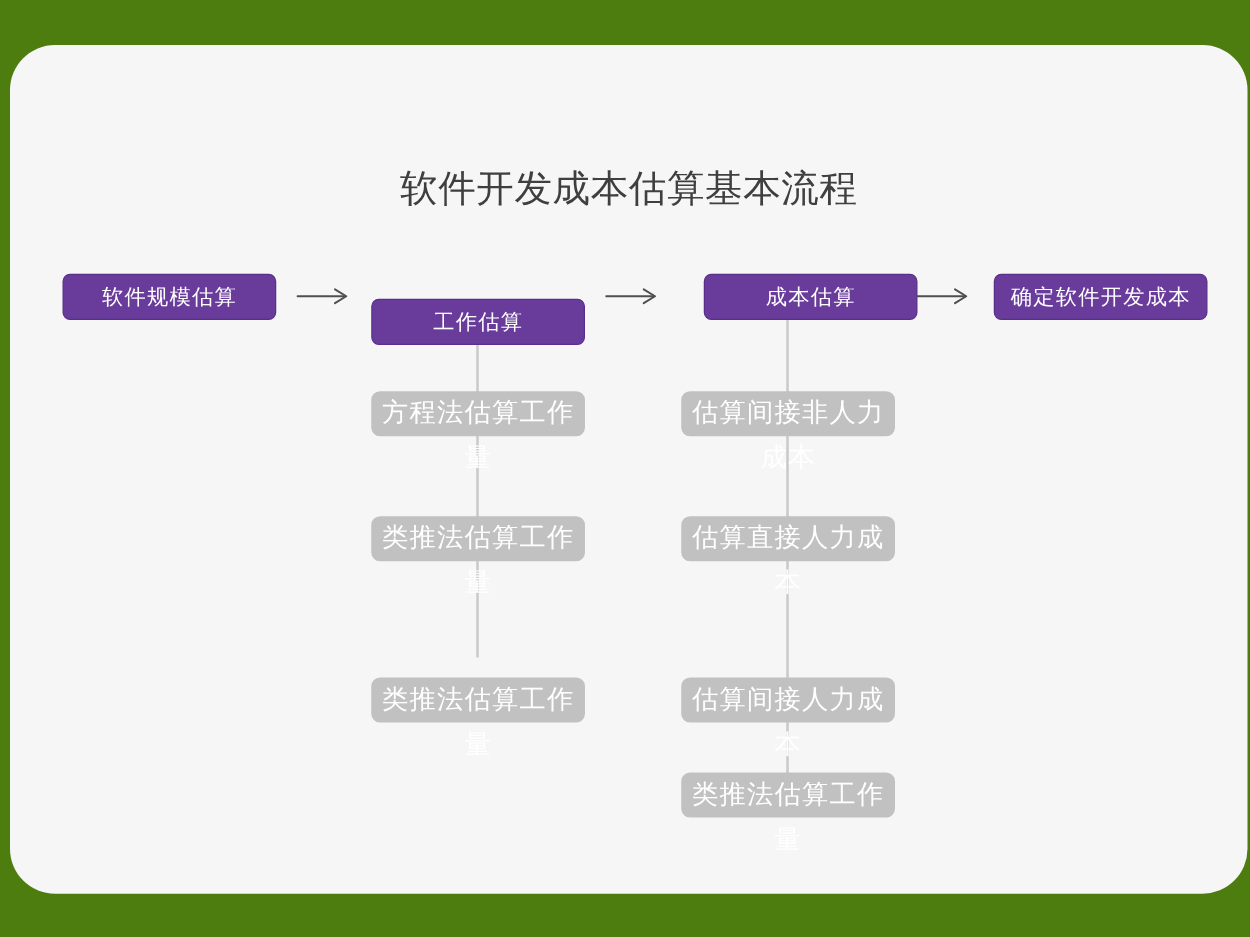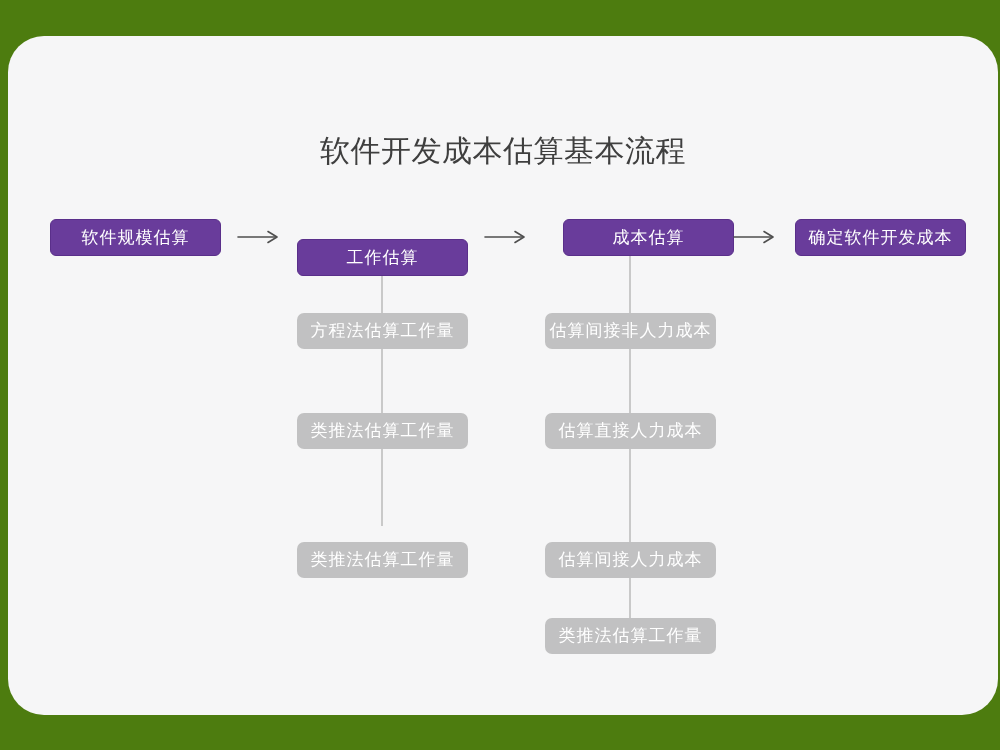--- a/index.html
+++ b/index.html
@@ -72,21 +72,21 @@
   }
   .vline-work { left: 373px; top: 220px; height: 270px; }
   .vline-cost { left: 621px; top: 220px; height: 372px; }
   .node {
     position: absolute;
     width: 171px;
     height: 36px;
     background: #c1c1c2;
     border-radius: 7px;
     color: #ffffff;
-    font-size: 17px;
+    font-size: 21px;
     letter-spacing: 1px;
     line-height: 36px;
     text-align: center;
     z-index: 2;
   }
   .col-work { left: 289px; }
   .col-cost { left: 537px; }
   .row-1 { top: 277px; }
   .row-2 { top: 377px; }
   .row-3 { top: 506px; }

